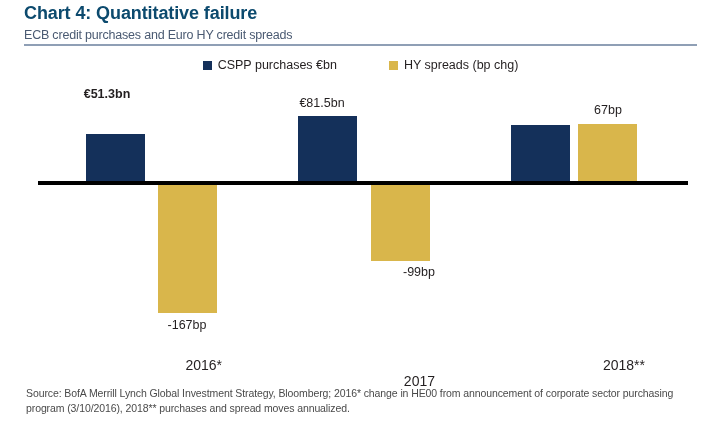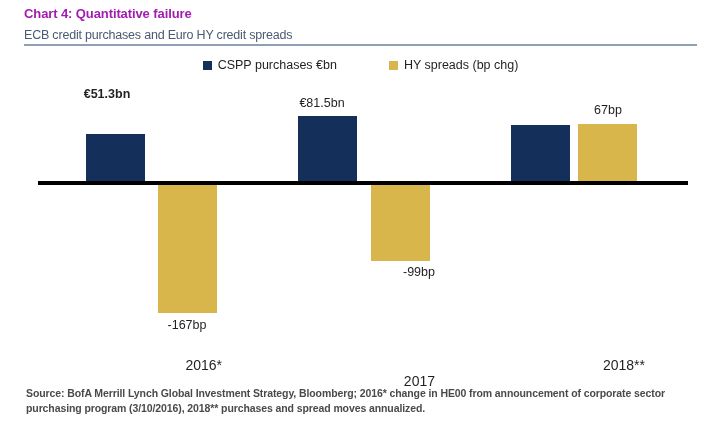--- a/index.html
+++ b/index.html
@@ -9,21 +9,21 @@
     font-family:"Liberation Sans", sans-serif;
     color:#231f20;
     overflow:hidden;
     position:relative;
   }
   .chart-card{position:absolute;left:0;top:0;width:721px;height:433px;}
 
   
   .header{position:absolute;left:24px;top:6px;width:673px;}
   .chart-title{
-    font-size:13px;font-weight:bold;color:#a21caf;
+    font-size:18px;font-weight:bold;color:#0c4a6e;
     letter-spacing:-0.1px;line-height:15px;white-space:nowrap;
   }
   .chart-subtitle{
     font-size:12.5px;color:#4a5a72;line-height:16px;
     letter-spacing:-0.2px;white-space:nowrap;margin-top:6px;
   }
   .header-rule{
     position:absolute;left:24px;top:44px;width:673px;height:2px;
     background:#8f9fb5;
   }
@@ -58,21 +58,20 @@
   .cat-label{
     position:absolute;font-size:14px;color:#231f20;
     text-align:right;white-space:nowrap;width:140px;
   }
 
   
   .source{
     position:absolute;left:26px;top:386px;width:676px;
     font-size:10.5px;color:#4a4a4a;line-height:14.5px;
     letter-spacing:-0.1px;
-    font-weight:bold;
   }
 </style>
 </head>
 <body>
 
 <div class="chart-card">
 
   <div class="header">
     <div class="chart-title">Chart 4: Quantitative failure</div>
     <div class="chart-subtitle">ECB credit purchases and Euro HY credit spreads</div>

